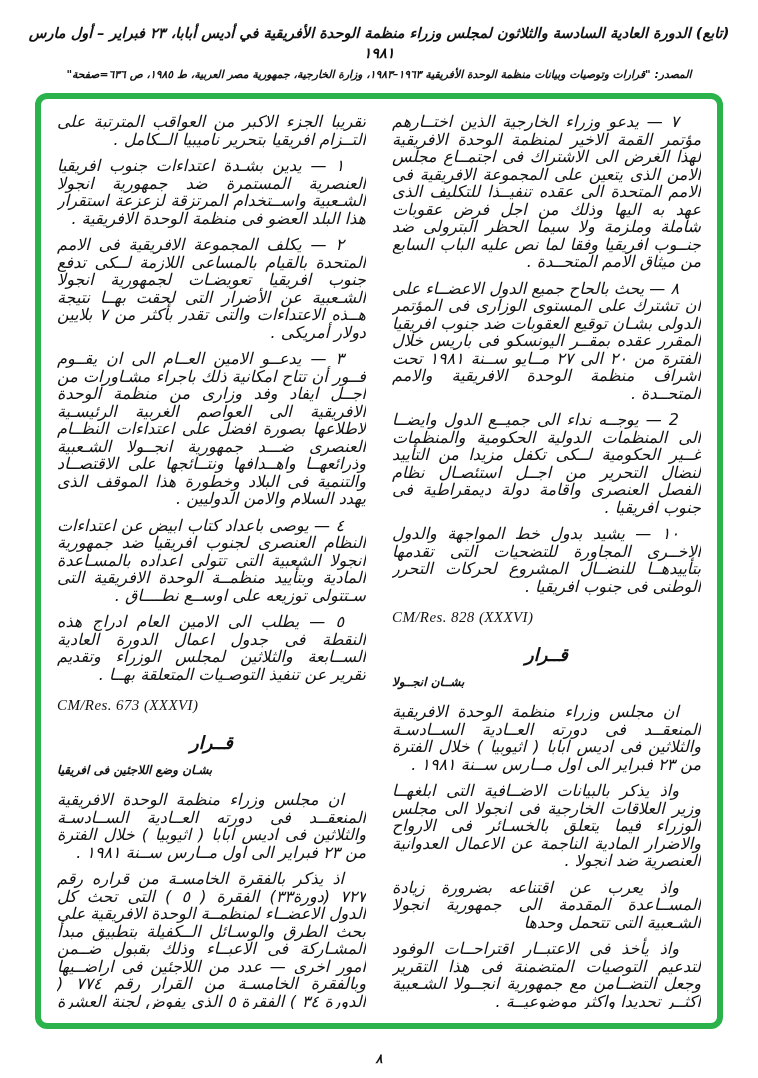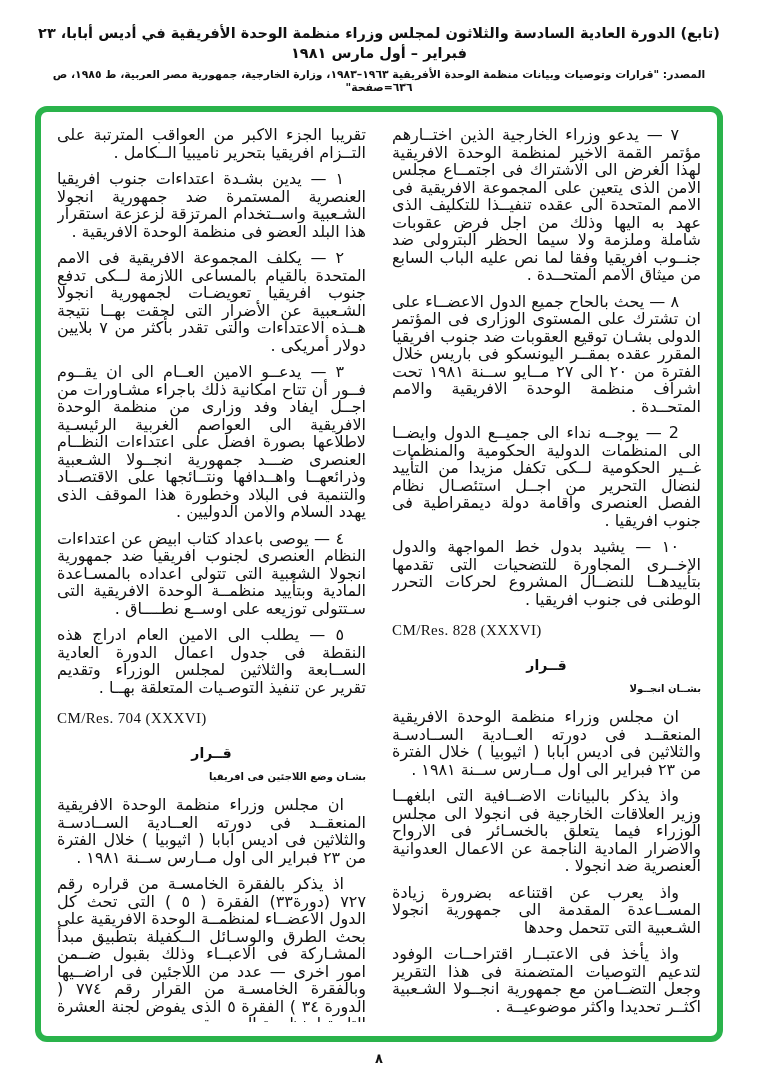--- a/index.html
+++ b/index.html
@@ -4,21 +4,21 @@
 <style>
   :root { --accent: #2ab34b; --ink: #111; }
   * { box-sizing: border-box; }
   html, body {
     margin: 0; padding: 0;
     width: 758px; height: 1078px;
     background: #ffffff;
     font-family: "DejaVu Sans", sans-serif;
     color: var(--ink);
   }
-  .page { width: 758px; height: 1078px; position: relative; overflow: hidden; }
+  .page { width: 758px; height: 1078px; position: relative; overflow: hidden; font-style: italic; }
 
   
   .header { padding-top: 24px; text-align: center; direction: rtl; }
   .header-line1 {
     font-weight: bold; font-size: 14.5px; line-height: 1.35;
     padding: 0 18px;
   }
   .header-line2 {
     font-weight: bold; font-size: 10.8px; margin-top: 5px;
     padding: 0 30px;
@@ -52,25 +52,25 @@
 
   .rescode {
     direction: ltr;
     text-align: left;
     font-family: "Liberation Serif", serif;
     font-size: 15px;
     margin: 14px 0 18px 0;
     letter-spacing: 0.4px;
   }
   .doc-title {
-    text-align: center; font-weight: bold; font-size: 14px;
+    text-align: center; font-weight: bold; font-size: 18px;
     margin: 2px 0 10px 0;
   }
   .doc-subtitle {
-    text-align: right; font-weight: bold; font-size: 10px;
+    text-align: left; font-weight: bold; font-size: 12px;
     margin: 0 0 14px 0;
   }
 
   .footer {
     position: absolute; bottom: 12px; left: 0; right: 0;
     text-align: center; font-size: 13px; font-weight: bold;
   }
 </style>
 </head>
 <body>
@@ -98,21 +98,21 @@
       <p class="para">واذ يأخذ فى الاعتبــار اقتراحــات الوفود لتدعيم التوصيات المتضمنة فى هذا التقرير وجعل التضــامن مع جمهورية انجــولا الشـعبية اكثــر تحديدا واكثر موضوعيــة .</p>
     </div>
 
     <div class="col">
       <p class="para noindent">تقريبا الجزء الاكبر من العواقب المترتبة على التــزام افريقيا بتحرير ناميبيا الــكامل .</p>
       <p class="para">١ — يدين بشـدة اعتداءات جنوب افريقيا العنصرية المستمرة ضد جمهورية انجولا الشـعبية واســتخدام المرتزقة لزعزعة استقرار هذا البلد العضو فى منظمة الوحدة الافريقية .</p>
       <p class="para">٢ — يكلف المجموعة الافريقية فى الامم المتحدة بالقيام بالمساعى اللازمة لــكى تدفع جنوب افريقيا تعويضـات لجمهورية انجولا الشـعبية عن الأضرار التى لحقت بهــا نتيجة هــذه الاعتداءات والتى تقدر بأكثر من ٧ بلايين دولار أمريكى .</p>
       <p class="para">٣ — يدعــو الامين العــام الى ان يقــوم فــور أن تتاح امكانية ذلك باجراء مشـاورات من اجــل ايفاد وفد وزارى من منظمة الوحدة الافريقية الى العواصم الغربية الرئيسـية لاطلاعها بصورة افضل على اعتداءات النظــام العنصرى ضـــد جمهورية انجــولا الشـعبية وذرائعهــا واهــدافها ونتــائجها على الاقتصــاد والتنمية فى البلاد وخطورة هذا الموقف الذى يهدد السلام والامن الدوليين .</p>
       <p class="para">٤ — يوصى باعداد كتاب ابيض عن اعتداءات النظام العنصرى لجنوب افريقيا ضد جمهورية انجولا الشعبية التى تتولى اعداده بالمسـاعدة المادية وبتأييد منظمــة الوحدة الافريقية التى سـتتولى توزيعه على اوســع نطــــاق .</p>
       <p class="para">٥ — يطلب الى الامين العام ادراج هذه النقطة فى جدول اعمال الدورة العادية الســابعة والثلاثين لمجلس الوزراء وتقديم تقرير عن تنفيذ التوصـيات المتعلقة بهــا .</p>
-      <div class="rescode">CM/Res. 704 (XXXVI)</div>
+      <div class="rescode">CM/Res. 673 (XXXVI)</div>
       <div class="doc-title">قــرار</div>
       <div class="doc-subtitle">بشـان وضع اللاجئين فى افريقيا</div>
       <p class="para">ان مجلس وزراء منظمة الوحدة الافريقية المنعقــد فى دورته العــادية الســادسـة والثلاثين فى اديس ابابا ( اثيوبيا ) خلال الفترة من ٢٣ فبراير الى اول مــارس ســنة ١٩٨١ .</p>
       <p class="para">اذ يذكر بالفقرة الخامسـة من قراره رقم ٧٢٧ (دورة٣٣) الفقرة ( ٥ ) التى تحث كل الدول الاعضــاء لمنظمــة الوحدة الافريقية على بحث الطرق والوسـائل الــكفيلة بتطبيق مبدأ المشـاركة فى الاعبــاء وذلك بقبول ضــمن امور اخرى — عدد من اللاجئين فى اراضــيها وبالفقرة الخامسـة من القرار رقم ٧٧٤ ( الدورة ٣٤ ) الفقرة ٥ الذى يفوض لجنة العشرة التابعة لمنظمــة الوحــدة</p>
     </div>
 
   </div>
 
   <div class="footer">٨</div>
 

